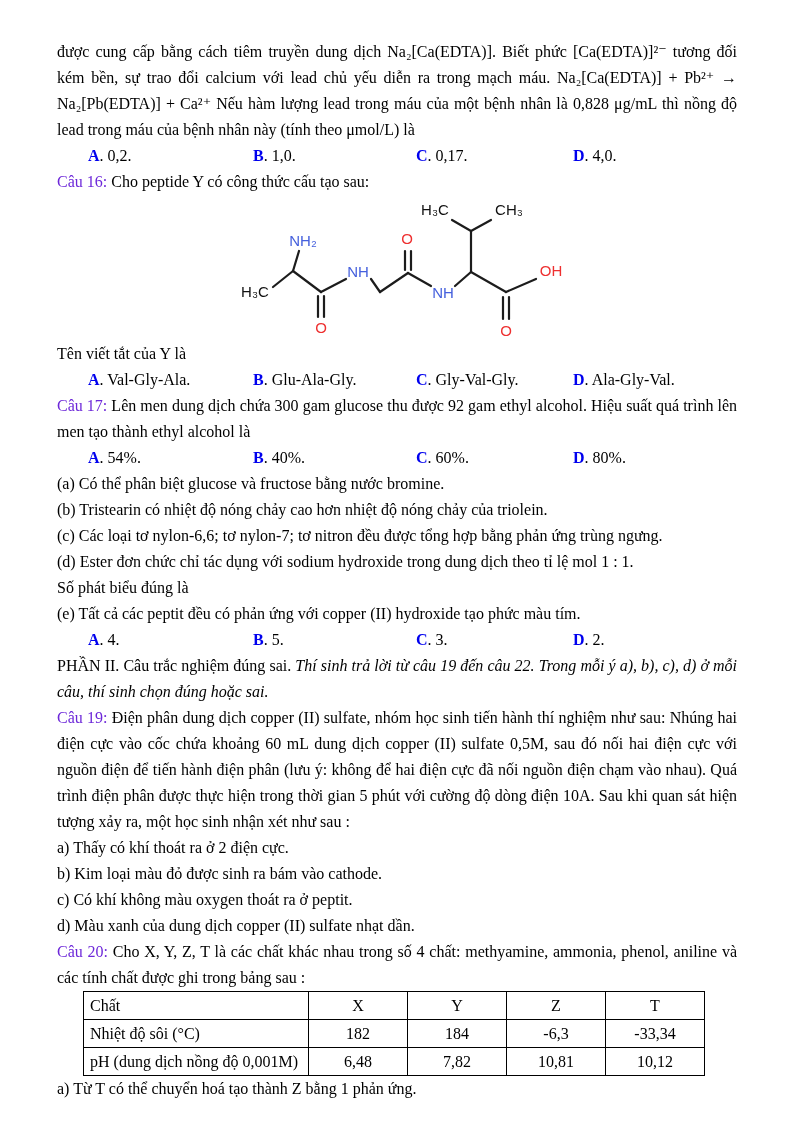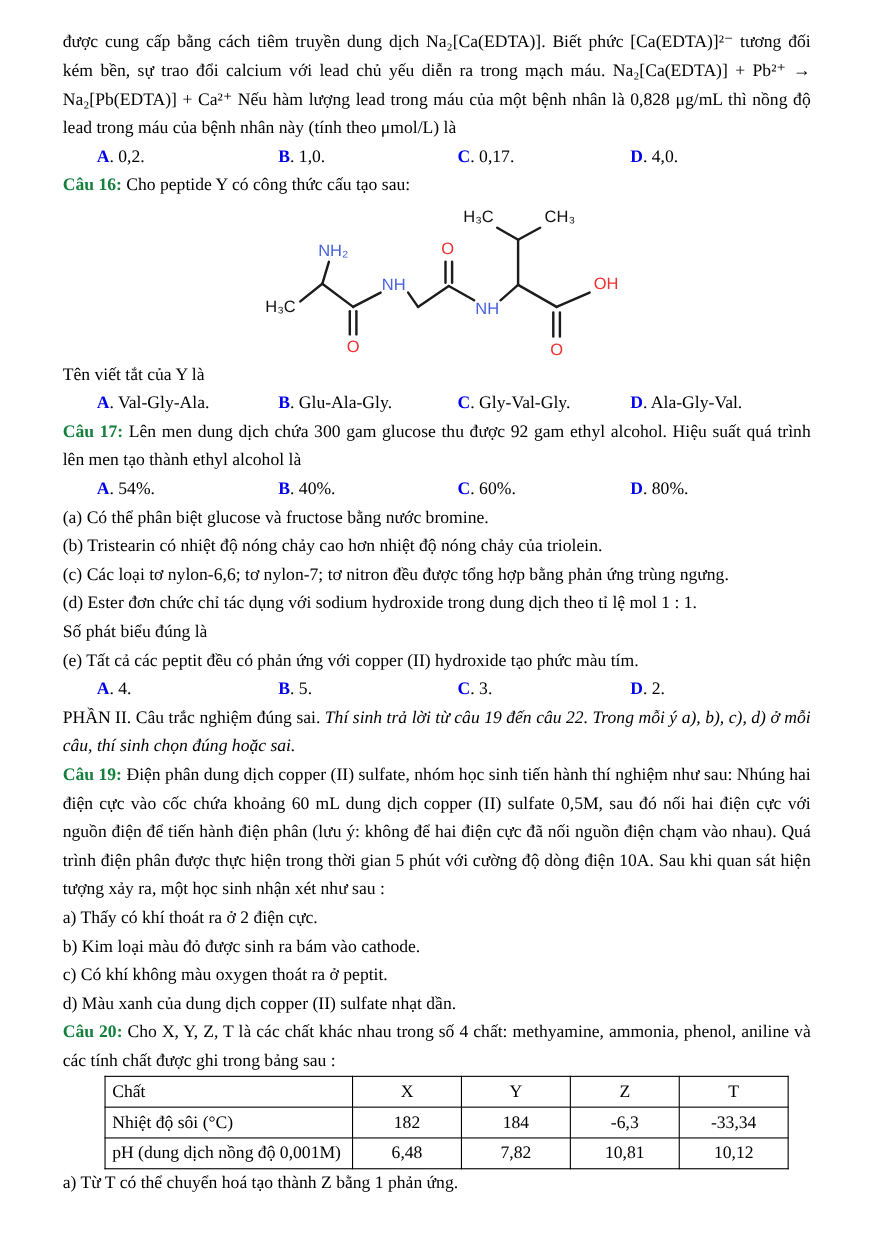--- a/index.html
+++ b/index.html
@@ -1,36 +1,36 @@
 <!DOCTYPE html>
 <html><head>
 <meta charset="utf-8">
 <style>
   html,body{margin:0;padding:0;background:#fff}
   .page{
     width:794px;height:1122px;box-sizing:border-box;
-    padding:26px 57px 0 57px;
+    padding:39px 57px 0 57px;
     font-family:"Liberation Serif","DejaVu Serif",serif;
     font-size:16px;line-height:26px;color:#000;
     text-align:justify;overflow:hidden;background:#fff;
   }
   p{margin:0}
-  .qlabel{color:#15803d;font-weight:bold}
+  .qlabel{color:#6d28d9;font-weight:normal}
   .boldpart{font-weight:normal}
   .italicpart{font-style:italic}
   .opts{position:relative;height:26px;text-align:center}
   .opt{position:absolute;top:0;white-space:nowrap}
   .opt .L{color:#0000ee;font-weight:bold;font-style:normal}
   .pA{left:31px}.pB{left:196px}.pC{left:359px}.pD{left:516px}
   .mol{position:relative;height:146px;text-align:left}
   .mol svg{display:block;margin-left:168px}
   .bond{stroke:#1c1c1c;stroke-width:2.2;stroke-linecap:round}
   .atom{font-family:"Liberation Sans","DejaVu Sans",sans-serif;font-size:15px}
   .atomN{fill:#4560dd}.atomO{fill:#ee3030}.atomC{fill:#111}
-  table.props{border-collapse:collapse;margin-left:38px;text-align:left}
+  table.props{border-collapse:collapse;margin-left:26px;text-align:left}
   table.props td{border:1.6px solid #000;height:27px;padding:0 6px;text-align:center;font-size:16px}
   table.props td.cfirst{text-align:left;width:212px}
   table.props td.cval{width:86px}
 </style>
 </head>
 <body>
 
 <div class="page">
 
   <p>được cung cấp bằng cách tiêm truyền dung dịch Na₂[Ca(EDTA)]. Biết phức [Ca(EDTA)]²⁻ tương đối kém bền, sự trao đổi calcium với lead chủ yếu diễn ra trong mạch máu. Na₂[Ca(EDTA)] + Pb²⁺ → Na₂[Pb(EDTA)] + Ca²⁺ Nếu hàm lượng lead trong máu của một bệnh nhân là 0,828 μg/mL thì nồng độ lead trong máu của bệnh nhân này (tính theo μmol/L) là</p>

